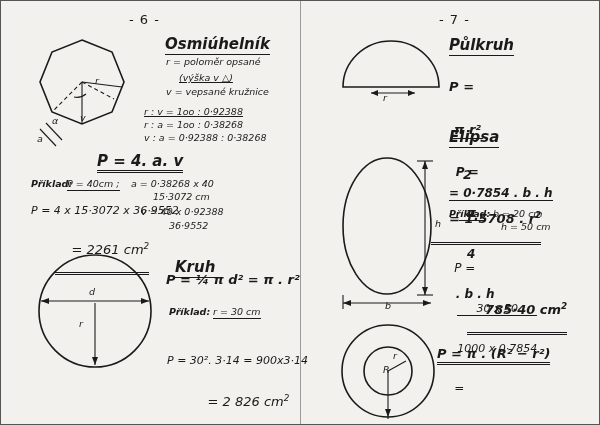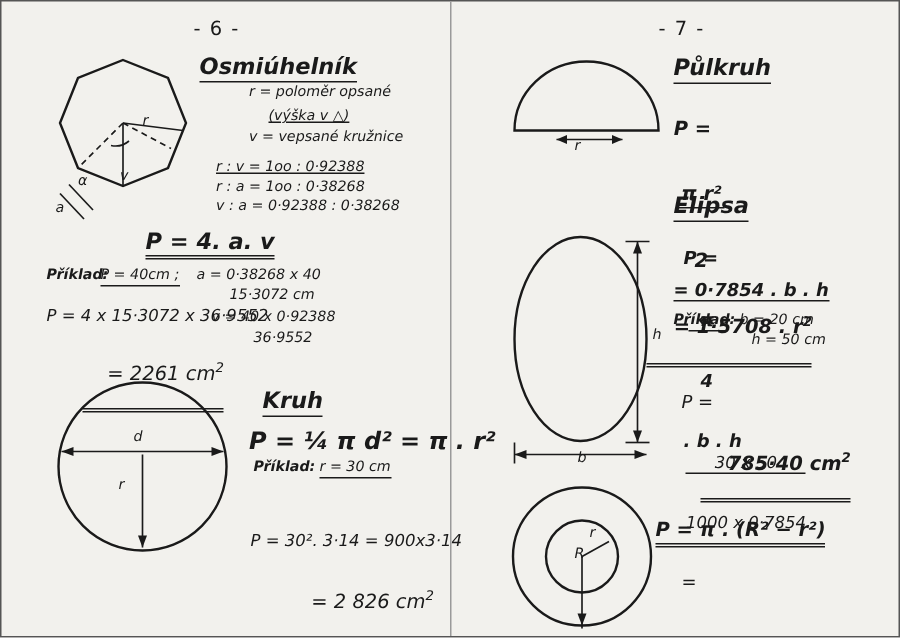--- a/index.html
+++ b/index.html
@@ -35,21 +35,21 @@
 </head>
 <body>
 
 <div id="page">
 
   <div class="divider"></div>
 
   <div class="t pgnum" style="left:128px;top:12px;">- 6 -</div>
   <div class="t pgnum" style="left:438px;top:12px;">- 7 -</div>
 
-  <div class="t head" style="left:132px;top:35px;">Osmiúhelník</div>
+  <div class="t head" style="left:164px;top:35px;">Osmiúhelník</div>
 
   <svg width="130" height="120" style="left:25px;top:36px;">
     <polygon class="stroke" points="56,3 86,15 98,45 86,75 56,87 26,75 14,45 26,15"></polygon>
     <line class="stroke-thin" x1="56" y1="45" x2="56" y2="87"></line>
     <line class="stroke-thin" x1="56" y1="45" x2="96" y2="50"></line>
     <path class="dash" d="M56,45 L56,45 M56,45 L88,62"></path>
     <line class="dash" x1="56" y1="45" x2="26" y2="75"></line>
     <line class="stroke-thin" x1="20" y1="86" x2="36" y2="103"></line>
     <line class="stroke-thin" x1="14" y1="92" x2="30" y2="109"></line>
     <path class="stroke-thin" d="M48,60 a14,14 0 0 0 12,-3"></path>
@@ -88,21 +88,21 @@
     <circle class="stroke" cx="62" cy="58" r="56"></circle>
     <line class="stroke-thin" x1="8" y1="48" x2="116" y2="48"></line>
     <polygon fill="#1a1a1a" points="8,48 16,45 16,51"></polygon>
     <polygon fill="#1a1a1a" points="116,48 108,45 108,51"></polygon>
     <line class="stroke-thin" x1="62" y1="50" x2="62" y2="112"></line>
     <polygon fill="#1a1a1a" points="62,112 59,104 65,104"></polygon>
   </svg>
   <div class="t sub" style="left:88px;top:286px;font-style:italic;">d</div>
   <div class="t sub" style="left:78px;top:318px;font-style:italic;">r</div>
 
-  <div class="t eqb" style="left:165px;top:284px;font-size:16px;">P = ¼ π d² = π . r²</div>
+  <div class="t eqb" style="left:165px;top:272px;font-size:13px;">P = ¼ π d² = π . r²</div>
 
   <div class="t sub" style="left:168px;top:306px;font-weight:bold;">Příklad:</div>
   <div class="t sub ul" style="left:212px;top:306px;">r = 30 cm</div>
 
   <div class="t eq" style="left:166px;top:354px;">P = 30². 3·14 = 900x3·14</div>
   <div class="t eq dul" style="left:190px;top:378px;font-size:13px;">
     <span>= 2 826 cm</span><sup>2</sup>
   </div>
 
   <div class="t head" style="left:448px;top:36px;">Půlkruh</div>

